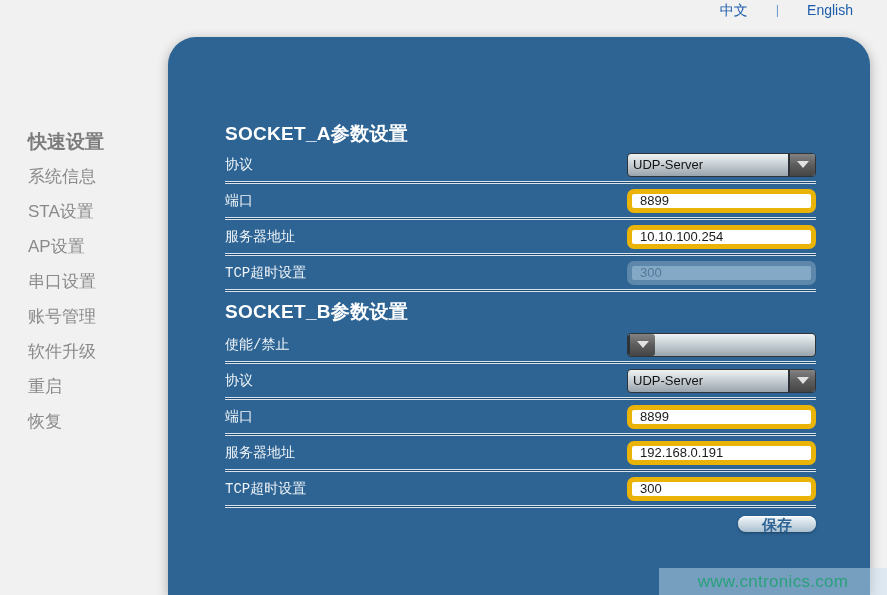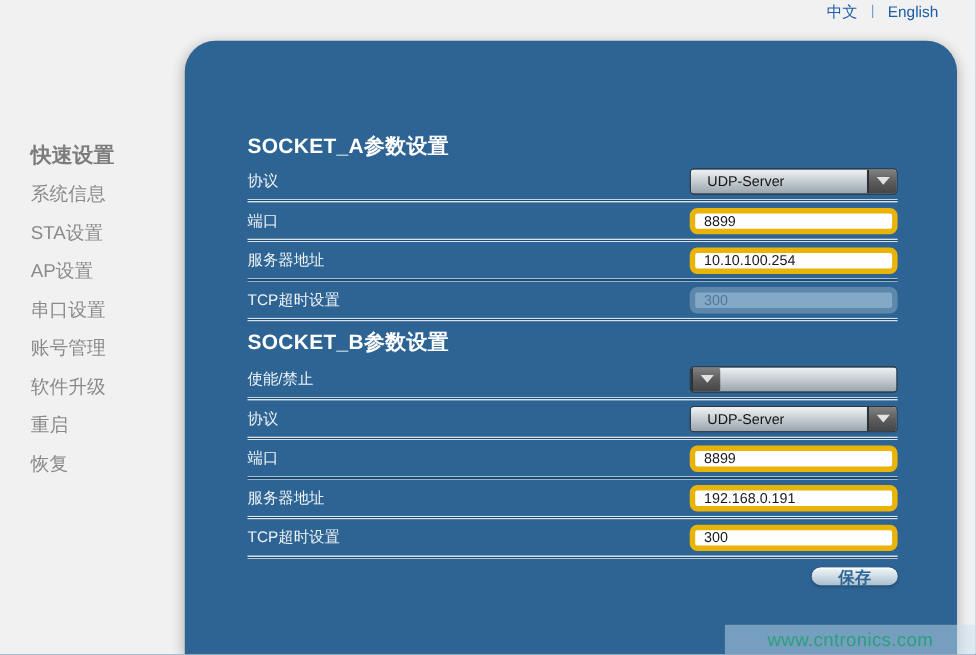--- a/index.html
+++ b/index.html
@@ -7,21 +7,21 @@
   body {
     font-family:"Liberation Sans","DejaVu Sans",sans-serif;
     background:#f1f1f1;
   }
   .page { position:relative; width:887px; height:595px; overflow:hidden; background:#f1f1f1; }
 
   
   .lang-bar {
     position:absolute; top:1px; right:34px;
     font-size:14px; line-height:18px; color:#1b5dab;
-    display:flex; align-items:center; gap:12px; z-index:3;
+    display:flex; align-items:center; gap:28px; z-index:3;
   }
   .lang-bar a { color:#1b5dab; text-decoration:none; cursor:pointer; }
   .lang-divider { color:#6f9fd0; font-size:13px; }
 
   
   .sidebar { position:absolute; left:0; top:124px; width:200px; z-index:2; }
   .side-item {
     height:35px; line-height:35px; padding-left:28px;
     font-size:17px; color:#8a8a8a; cursor:pointer; white-space:nowrap;
   }
@@ -40,37 +40,37 @@
   .content { position:absolute; left:57px; top:0; width:591px; }
 
   .section-title {
     font-size:19px; font-weight:bold; color:#ffffff; letter-spacing:0.3px;
     line-height:28px;
   }
   .section-title.first { margin-top:83px; }
   .section-title.second { margin-top:4px; height:32px; line-height:32px; }
 
   .form-row { height:33px; display:flex; align-items:center; justify-content:space-between; }
-  .row-label { font-size:14px; color:#eef3f7; }
+  .row-label { font-size:14px; color:#eef3f7;font-family:Liberation Mono, monospace; }
   .sep {
     height:3px;
     background:linear-gradient(to bottom,
       rgba(255,255,255,0.82) 0, rgba(255,255,255,0.82) 1px,
       #1c4a73 1px, #1c4a73 2px,
       rgba(255,255,255,0.82) 2px, rgba(255,255,255,0.82) 3px);
   }
 
   
   .select {
     width:189px; height:24px; display:flex; align-items:stretch;
     border:1px solid #2f3439; border-radius:4px; overflow:hidden;
     background:linear-gradient(to bottom,#eef2f4 0%,#c9d1d6 45%,#9aa4ac 100%);
     cursor:pointer;
   }
-  .select-value { flex:1; font-size:13px; color:#141414; line-height:22px; padding-left:15px; overflow:hidden; }
+  .select-value { flex:1; font-size:13px; color:#141414; line-height:22px; padding-left:5px; overflow:hidden; }
   .select-arrow {
     width:27px; display:flex; align-items:center; justify-content:center;
     background:linear-gradient(to bottom,#828282 0%,#5d5d5d 50%,#454545 100%);
     border-left:2px solid #2c3237; border-radius:0 3px 3px 0;
   }
   .tri { width:0; height:0; border-left:6px solid transparent; border-right:6px solid transparent; border-top:7px solid #e2e2e2; }
 
   .text-input {
     width:189px; height:24px; border:5px solid #eab308; border-radius:7px;
     padding:0 8px; font-size:13px; color:#1a1a1a; background:#ffffff;

